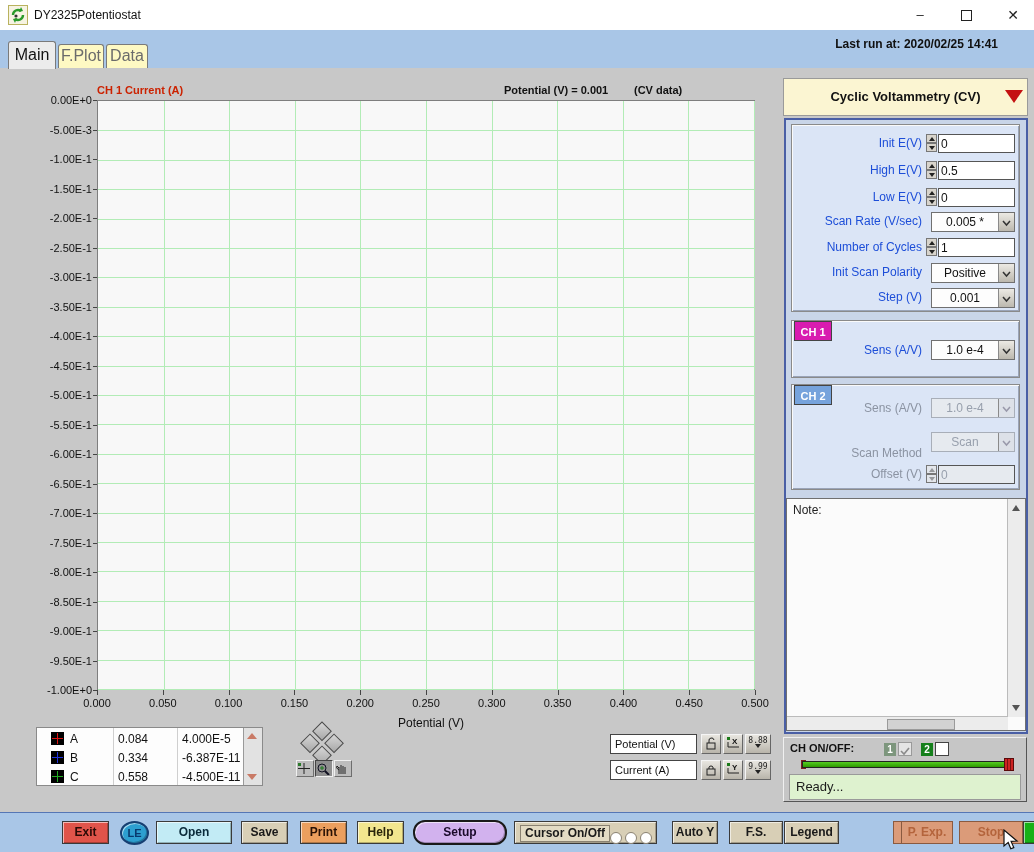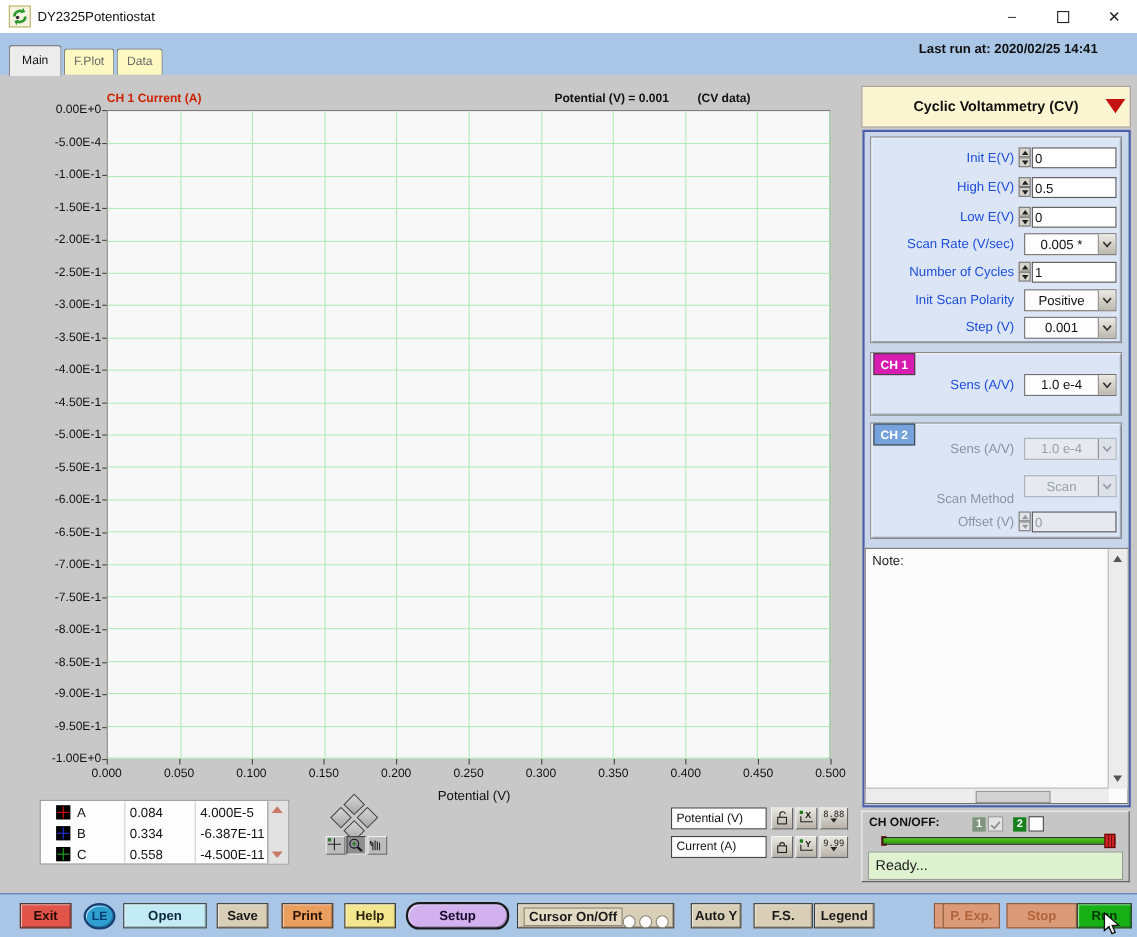--- a/index.html
+++ b/index.html
@@ -13,21 +13,21 @@
   .app-icon{position:absolute;left:8px;top:5px;width:20px;height:20px;
     background:#f6f3e2;border:1px solid #b9b25e;box-sizing:border-box;}
   .app-title{position:absolute;left:34px;top:8px;font-size:12px;color:#111;}
   .winbtn{position:absolute;top:0;width:34px;height:30px;text-align:center;line-height:30px;
     font-size:13px;color:#222;cursor:default;}
   .maxbox{display:inline-block;width:9px;height:9px;border:1px solid #222;vertical-align:middle;}
 
   
   .tabstrip{position:absolute;left:0;top:30px;width:1034px;height:38px;background:#a9c6e7;}
   .tab{position:absolute;box-sizing:border-box;border:1px solid #7a7a7a;border-bottom:none;
-    border-radius:3px 3px 0 0;text-align:center;font-size:11px;}
+    border-radius:3px 3px 0 0;text-align:center;font-size:16px;}
   .tab.active{left:8px;top:11px;height:28px;width:48px;background:#ececec;color:#111;
     line-height:26px;z-index:2;}
   .tab.inactive{top:14px;height:24px;background:#fef9c3;color:#6b6b6b;line-height:22px;}
   .lastrun{position:absolute;right:36px;top:7px;font-size:12px;font-weight:600;color:#101010;}
 
   
   .chart-hdr-left{position:absolute;left:97px;top:84px;font-size:11px;font-weight:600;color:#cc2200;}
   .chart-hdr-mid{position:absolute;left:504px;top:84px;font-size:11px;font-weight:600;color:#111;}
   .chart-hdr-right{position:absolute;left:634px;top:84px;font-size:11px;font-weight:600;color:#111;}
   .plot{position:absolute;left:97px;top:100px;width:658px;height:590px;background:#f8f8f8;
@@ -137,21 +137,21 @@
     background-image:repeating-linear-gradient(90deg,#cc2222 0 2px,#7a1010 2px 3px);}
   .ready{position:absolute;left:5px;top:36px;width:232px;height:26px;background:#def2cf;
     border:1px solid #9a9a9a;box-sizing:border-box;font-size:13px;color:#1c1c1c;
     line-height:24px;padding-left:6px;}
 
   
   .toolbar{position:absolute;left:0;top:812px;width:1034px;height:40px;background:#a9c6e7;
     border-top:1px solid #5576b5;}
   .tb-btn{position:absolute;top:8px;height:23px;box-sizing:border-box;border:1px solid #3a3a3a;
     font-size:12px;font-weight:bold;text-align:center;line-height:21px;
-    box-shadow:1px 1px 0 rgba(255,255,255,.6) inset,-1px -1px 0 rgba(0,0,0,.25) inset;}
+    box-shadow:1px 1px 0 rgba(255,255,255,.6) inset,-1px -1px 0 rgba(0,0,0,.25) inset;margin-left:44px;}
   .tb-btn.circle{border-radius:50%;height:24px;top:8px;border:2px solid #173f72;line-height:20px;font-size:11px;}
   .tb-btn.pill{border-radius:12px;height:25px;top:7px;border:2px solid #1a1a1a;line-height:21px;}
   .tb-btn.disabled{color:#b4643c;border-color:#8a5a40;box-shadow:none;}
   .tb-radio{display:inline-block;width:10px;height:10px;border-radius:50%;background:#fff;
     border:1px solid #8a8272;margin-left:3px;vertical-align:middle;}
   .tb-inner{position:absolute;left:5px;top:3px;width:88px;height:15px;background:#e3dbc4;
     border:1px solid #8a8272;line-height:14px;font-size:12px;font-weight:bold;}
   .cursor-arrow{position:absolute;left:1002px;top:829px;z-index:50;}
 </style>
 </head>
@@ -213,21 +213,21 @@
       <div class="grid-h" style="top: 411.6px; background: rgb(178, 236, 182);"></div>
       <div class="grid-h" style="top: 441px; background: rgb(178, 236, 182);"></div>
       <div class="grid-h" style="top: 470.4px; background: rgb(178, 236, 182);"></div>
       <div class="grid-h" style="top: 499.8px; background: rgb(178, 236, 182);"></div>
       <div class="grid-h" style="top: 529.2px; background: rgb(178, 236, 182);"></div>
       <div class="grid-h" style="top: 558.6px; background: rgb(178, 236, 182);"></div>
       <div class="grid-h" style="top: 588px; background: rgb(178, 236, 182);"></div>
     </div>
   <div class="ylabels">
       <div class="ylabel" style="top: 0px;">0.00E+0</div>
-      <div class="ylabel" style="top: 29.5px;">-5.00E-4</div>
+      <div class="ylabel" style="top: 29.5px;">-5.00E-3</div>
       <div class="ylabel" style="top: 59px;">-1.00E-1</div>
       <div class="ylabel" style="top: 88.5px;">-1.50E-1</div>
       <div class="ylabel" style="top: 118px;">-2.00E-1</div>
       <div class="ylabel" style="top: 147.5px;">-2.50E-1</div>
       <div class="ylabel" style="top: 177px;">-3.00E-1</div>
       <div class="ylabel" style="top: 206.5px;">-3.50E-1</div>
       <div class="ylabel" style="top: 236px;">-4.00E-1</div>
       <div class="ylabel" style="top: 265.5px;">-4.50E-1</div>
       <div class="ylabel" style="top: 295px;">-5.00E-1</div>
       <div class="ylabel" style="top: 324.5px;">-5.50E-1</div>

